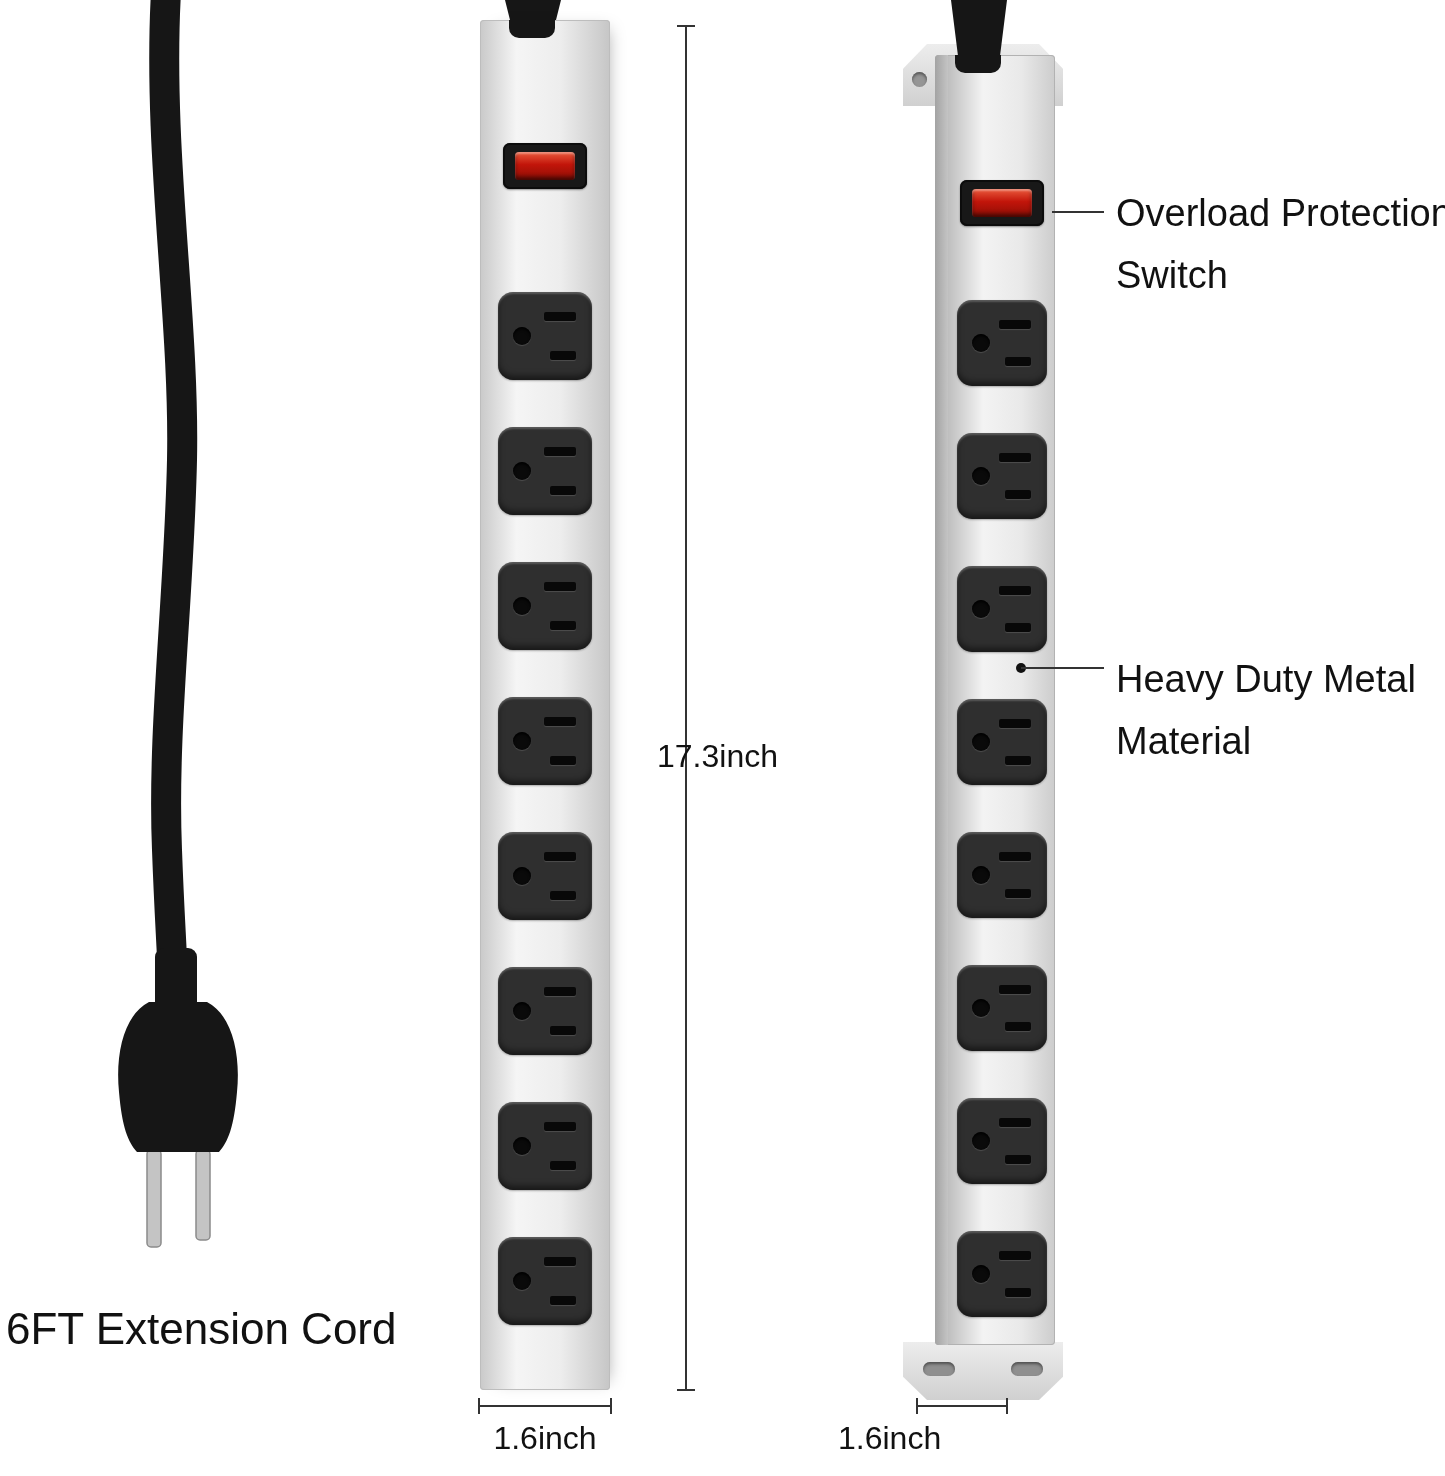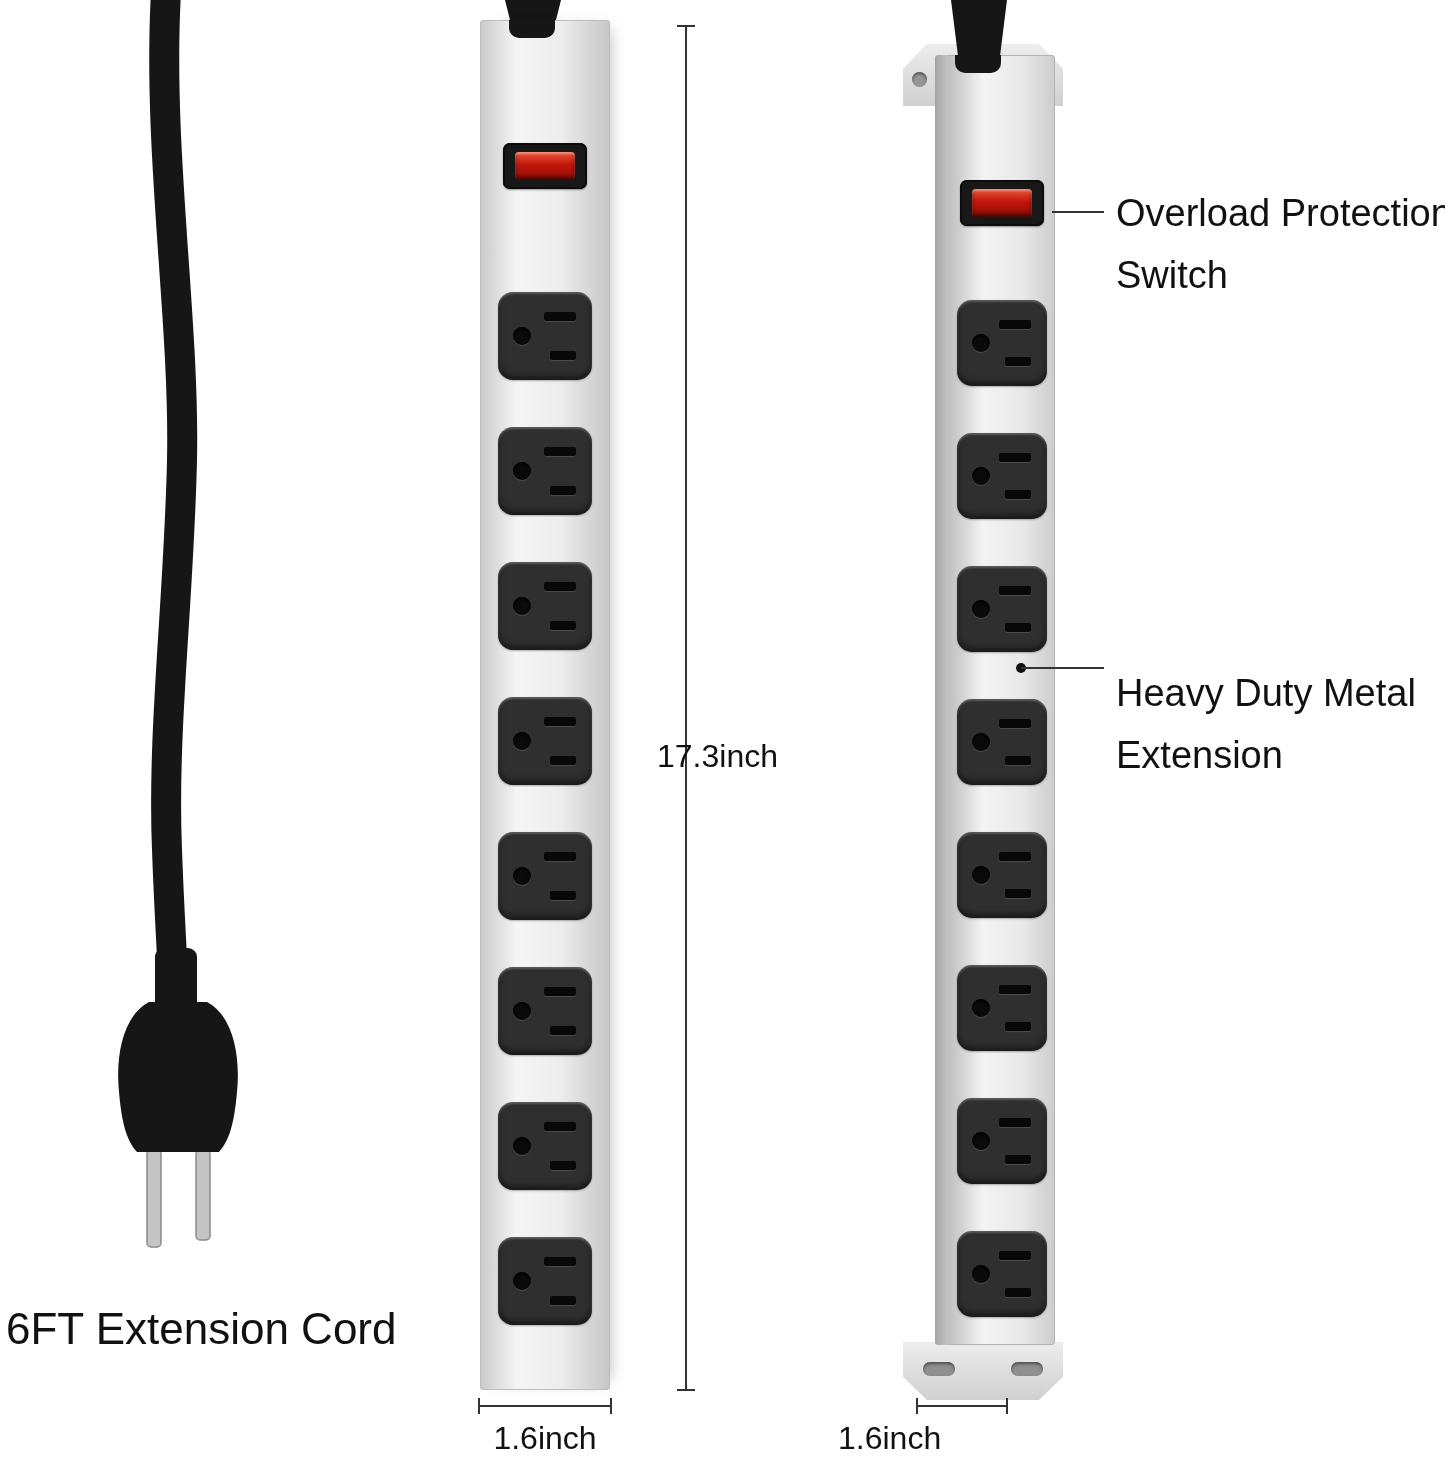--- a/index.html
+++ b/index.html
@@ -63,21 +63,21 @@
   .bslot.left{left:20px;} .bslot.right{right:20px;}
 
   
   .label,.callout{position:absolute;z-index:4;color:#111;white-space:nowrap;}
   #cord-label{left:6px;top:1304px;font-size:44px;}
   #height-label{left:657px;top:694px;font-size:32px;margin-top:44px;}
   #width-label{left:478px;top:1420px;width:134px;text-align:center;font-size:32px;}
   #depth-label{left:838px;top:1420px;font-size:32px;}
   .callout{font-size:38px;line-height:62px;}
   #switch-callout{left:1116px;top:182px;}
-  #material-callout{left:1116px;top:662px;}
+  #material-callout{left:1116px;top:648px;}
 </style>
 </head>
 <body>
 
 <div class="stage">
 
   <div class="bracket top">
     <span class="bhole left"></span>
     <span class="bhole right"></span>
   </div>
@@ -222,16 +222,16 @@
   <div class="label" id="height-label">17.3inch</div>
   <div class="label" id="width-label">1.6inch</div>
   <div class="label" id="depth-label">1.6inch</div>
 
   <div class="callout" id="switch-callout">
     <div>Overload Protection</div>
     <div>Switch</div>
   </div>
   <div class="callout" id="material-callout">
     <div>Heavy Duty Metal</div>
-    <div>Extension</div>
+    <div>Material</div>
   </div>
 
 </div>
 
 </body></html>

